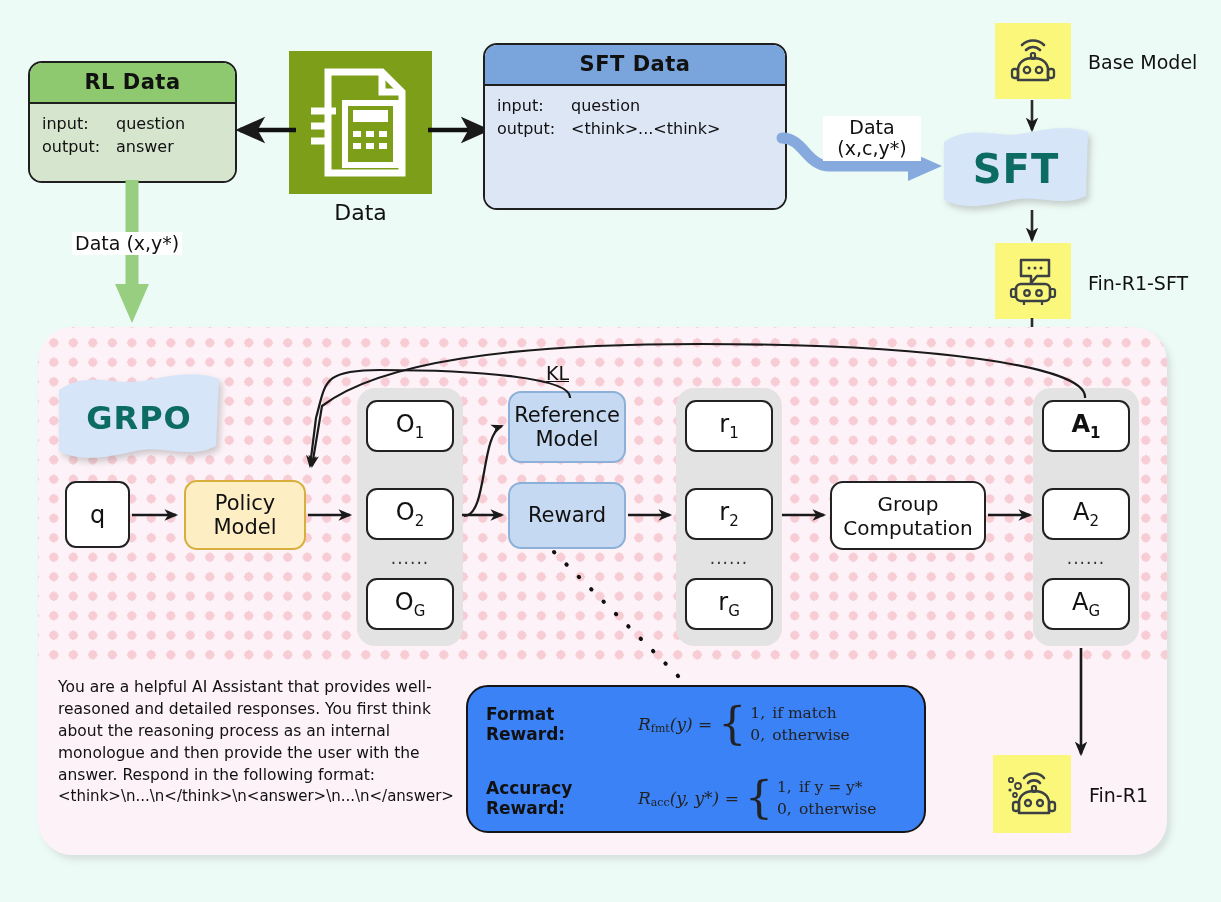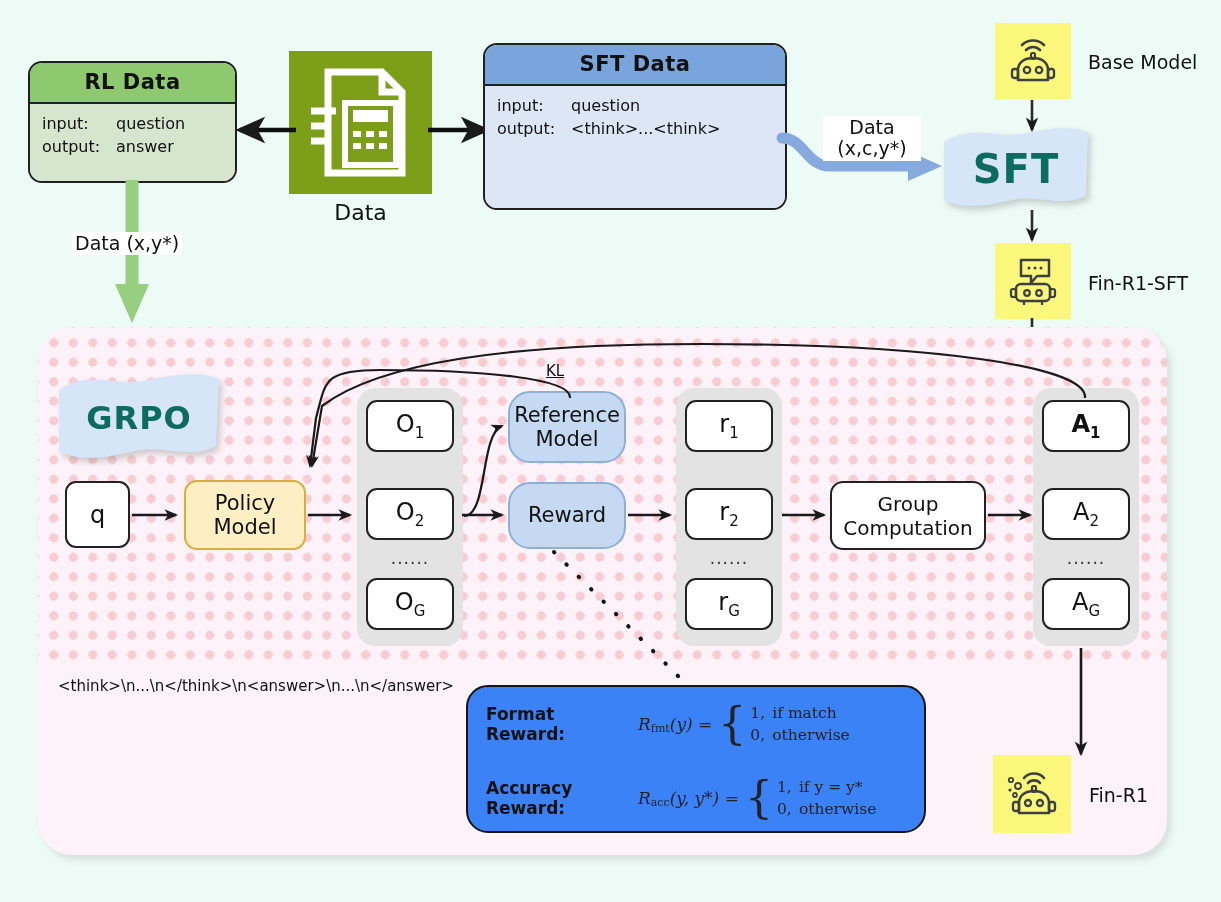--- a/index.html
+++ b/index.html
@@ -59,21 +59,21 @@
     font-size:24px;color:#111;
   }
   .nodebox sub{font-size:15px;}
   .dots6{font-size:17px;color:#333;text-align:center;letter-spacing:1px;}
   .policybox{
     box-sizing:border-box;background:#fdeec4;border:2px solid #d8ae3d;border-radius:13px;
     display:flex;align-items:center;justify-content:center;text-align:center;
     font-size:21px;color:#111;line-height:1.15;
   }
   .bluebox{
-    box-sizing:border-box;background:#c5daf2;border:2px solid #8cb0d8;border-radius:22px;
+    box-sizing:border-box;background:#c5daf2;border:2px solid #8cb0d8;border-radius:13px;
     display:flex;align-items:center;justify-content:center;text-align:center;
     font-size:21px;color:#111;line-height:1.15;
   }
   .whitebox{
     box-sizing:border-box;background:#fff;border:2px solid #222;border-radius:13px;
     display:flex;align-items:center;justify-content:center;text-align:center;
     font-size:20px;color:#111;line-height:1.2;
   }
 
   
@@ -92,21 +92,21 @@
   .fmath{font-family:"DejaVu Serif","Liberation Serif",serif;font-size:17px;color:#222;display:flex;align-items:center;}
   .fmath i{font-family:"DejaVu Serif",serif;font-style:italic;}
   .fmath .rsub{font-size:11px;font-style:normal;vertical-align:-2px;}
   .brace{font-size:44px;line-height:0.8;margin:0 4px 0 6px;font-family:"DejaVu Serif",serif;}
   .cases{display:inline-block;font-size:15.5px;line-height:1.45;}
   .cases .c1{display:flex;}
   .cases .cnum{width:22px;}
 
   
   .arrowlabel{background:#ffffff;font-size:19px;color:#111;text-align:center;line-height:1.12;padding:1px 3px;}
-  .kl{font-size:15px;color:#111;text-decoration:underline;}
+  .kl{font-size:19px;color:#111;text-decoration:underline;}
 
   svg{overflow:visible;}
 </style>
 </head>
 <body>
 
 <svg class="abs" width="0" height="0" aria-hidden="true">
   <defs>
     <marker id="ah" viewBox="0 0 10 10" refX="8" refY="5" markerWidth="7" markerHeight="7" orient="auto-start-reverse">
       <path d="M0,0.8 L9.5,5 L0,9.2 L2.4,5 Z" fill="#1a1a1a"></path>
@@ -366,20 +366,21 @@
     <rect x="47" y="38" width="6" height="9" rx="2.4" fill="none" stroke="#3c4043" stroke-width="2.3"></rect>
     <circle cx="9" cy="16" r="2.2" fill="none" stroke="#3c4043" stroke-width="1.8"></circle>
     <circle cx="16" cy="22" r="3" fill="none" stroke="#3c4043" stroke-width="1.8"></circle>
     <circle cx="8" cy="26" r="1.6" fill="#3c4043"></circle>
     <circle cx="13" cy="31" r="2" fill="none" stroke="#3c4043" stroke-width="1.8"></circle>
   </svg>
 </div>
 <div class="abs chiplabel" style="left:1089px;top:784px;">Fin-R1</div>
 
 <div class="abs" id="sysprompt">
+  <div class="sp-body">You are a helpful AI Assistant that provides well-reasoned and detailed responses. You first think about the reasoning process as an internal monologue and then provide the user with the answer. Respond in the following format:</div>
   <div class="sp-fmt">&lt;think&gt;\n...\n&lt;/think&gt;\n&lt;answer&gt;\n...\n&lt;/answer&gt;</div>
 </div>
 
 <div class="abs" id="formula-card">
   <div class="frow">
     <div class="flabel">Format Reward:</div>
     <div class="fmath">
       <span><i>R</i><span class="rsub">fmt</span><i>(y) =</i></span>
       <span class="brace">{</span>
       <span class="cases">

